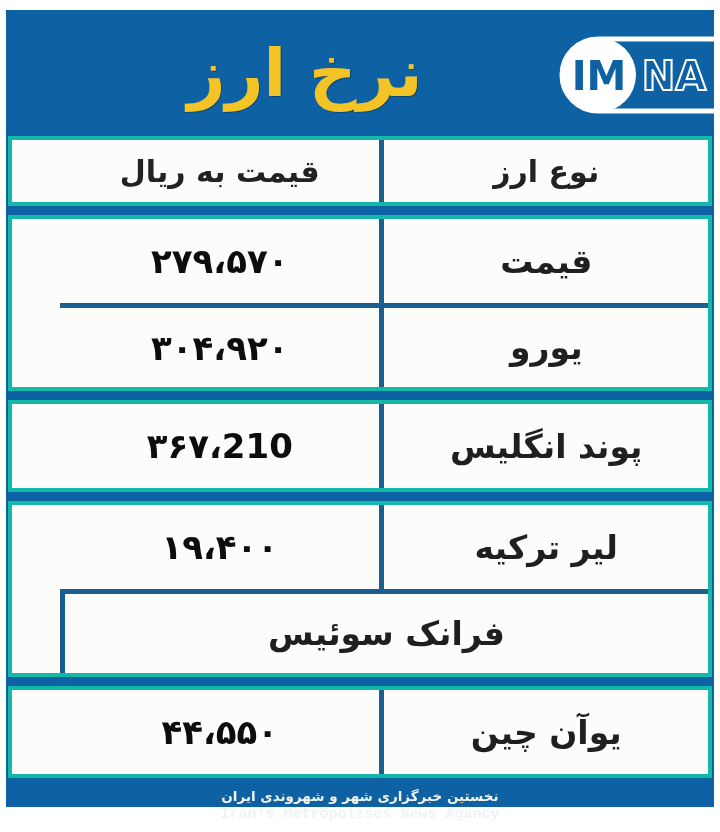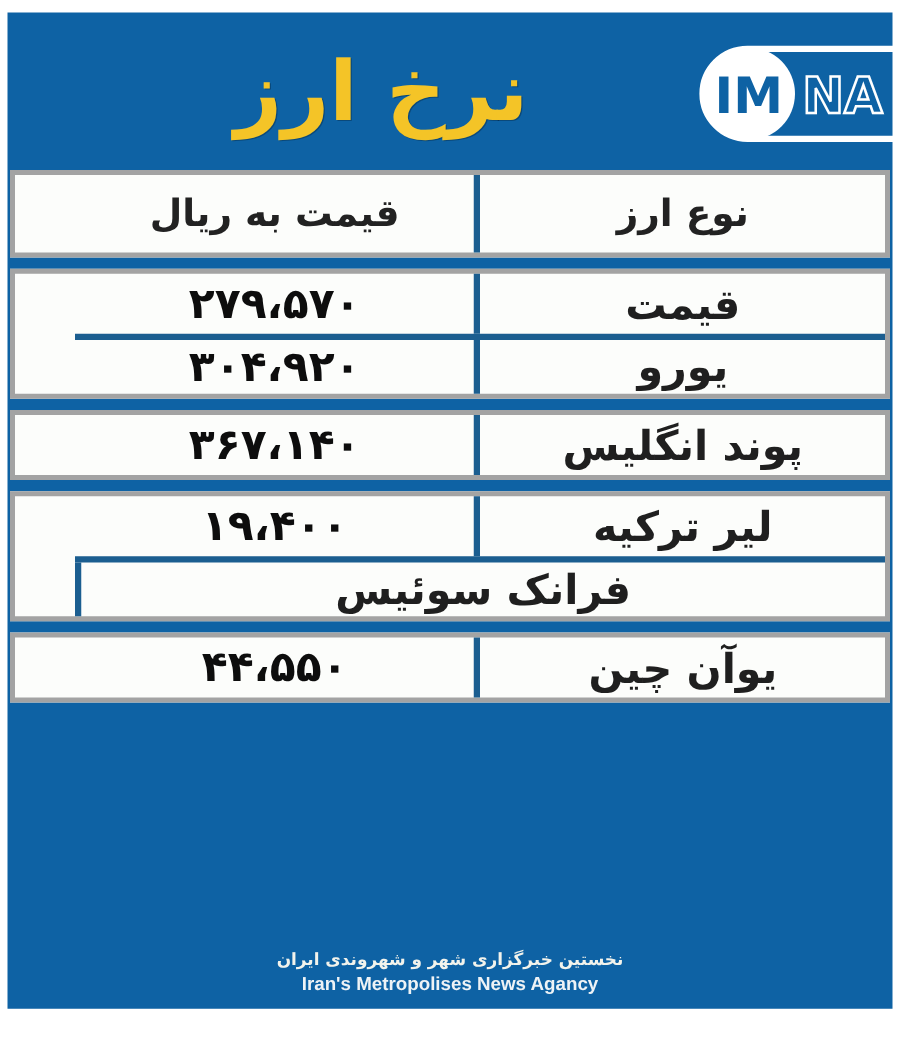--- a/index.html
+++ b/index.html
@@ -16,35 +16,35 @@
   .hdr { position:relative; height:126px; flex:none; }
   .title {
     position:absolute; left:0; right:110px; top:0; bottom:0;
     display:flex; align-items:center; justify-content:center;
     color:#f4c427; font-size:66px; font-weight:bold; direction:rtl;
     text-shadow:1px 1px 0 rgba(0,0,0,.25);
   }
   .logo { position:absolute; right:-4px; top:24px; width:160px; height:82px; }
   
   .tbl { flex:none; }
-  .group { background:#fcfdfb; border:4px solid #a3a3a3; margin:0 2px 9px;padding-left:48px; }
-  .row { display:flex; height:48px; }
+  .group { background:#fcfdfb; border:4px solid #14b8a6; margin:0 2px 9px;padding-left:48px; }
+  .row { display:flex; height:84px; }
   .group-head .row { height:62px; }
   .row + .row { border-top:5px solid #1b5e90; }
   .cell { display:flex; align-items:center; justify-content:center; overflow:hidden; }
   .cell-value { width:49.3%; font-size:34px; font-weight:bold; color:#0d0d0d; direction:rtl; }
   .cell-name  { flex:1; border-left:5px solid #1b5e90; font-size:33px; font-weight:600;
                 color:#1f1f1f; direction:rtl; }
   .group-head .cell-value, .group-head .cell-name {
     font-size:30px; font-weight:600; color:#222; }
   
   .ftr { margin-top:auto; text-align:center; padding-bottom:10px; flex:none; }
   .ftr-fa { color:#f2f3ec; font-size:13.5px; font-weight:bold; direction:rtl; line-height:1.35; }
   .ftr-en { color:#eef3f6; font-size:15px; font-weight:bold; line-height:1.3;
-            font-family:Liberation Sans, sans-serif; }
+            font-family:Liberation Mono, monospace; }
 </style>
 </head>
 <body>
 
 <div class="canvas">
   <div class="panel">
 
     <div class="hdr">
       <div class="title">نرخ ارز</div>
       <svg class="logo" viewBox="0 0 160 82" xmlns="http://www.w3.org/2000/svg">
@@ -70,21 +70,21 @@
           <div class="cell cell-name">قیمت</div>
         </div>
         <div class="row">
           <div class="cell cell-value">۳۰۴،۹۲۰</div>
           <div class="cell cell-name">یورو</div>
         </div>
       </div>
 
       <div class="group">
         <div class="row">
-          <div class="cell cell-value">۳۶۷،۱۴۰</div>
+          <div class="cell cell-value">۳۶۷،210</div>
           <div class="cell cell-name">پوند انگلیس</div>
         </div>
       </div>
 
       <div class="group">
         <div class="row">
           <div class="cell cell-value">۱۹،۴۰۰</div>
           <div class="cell cell-name">لیر ترکیه</div>
         </div>
         <div class="row">

